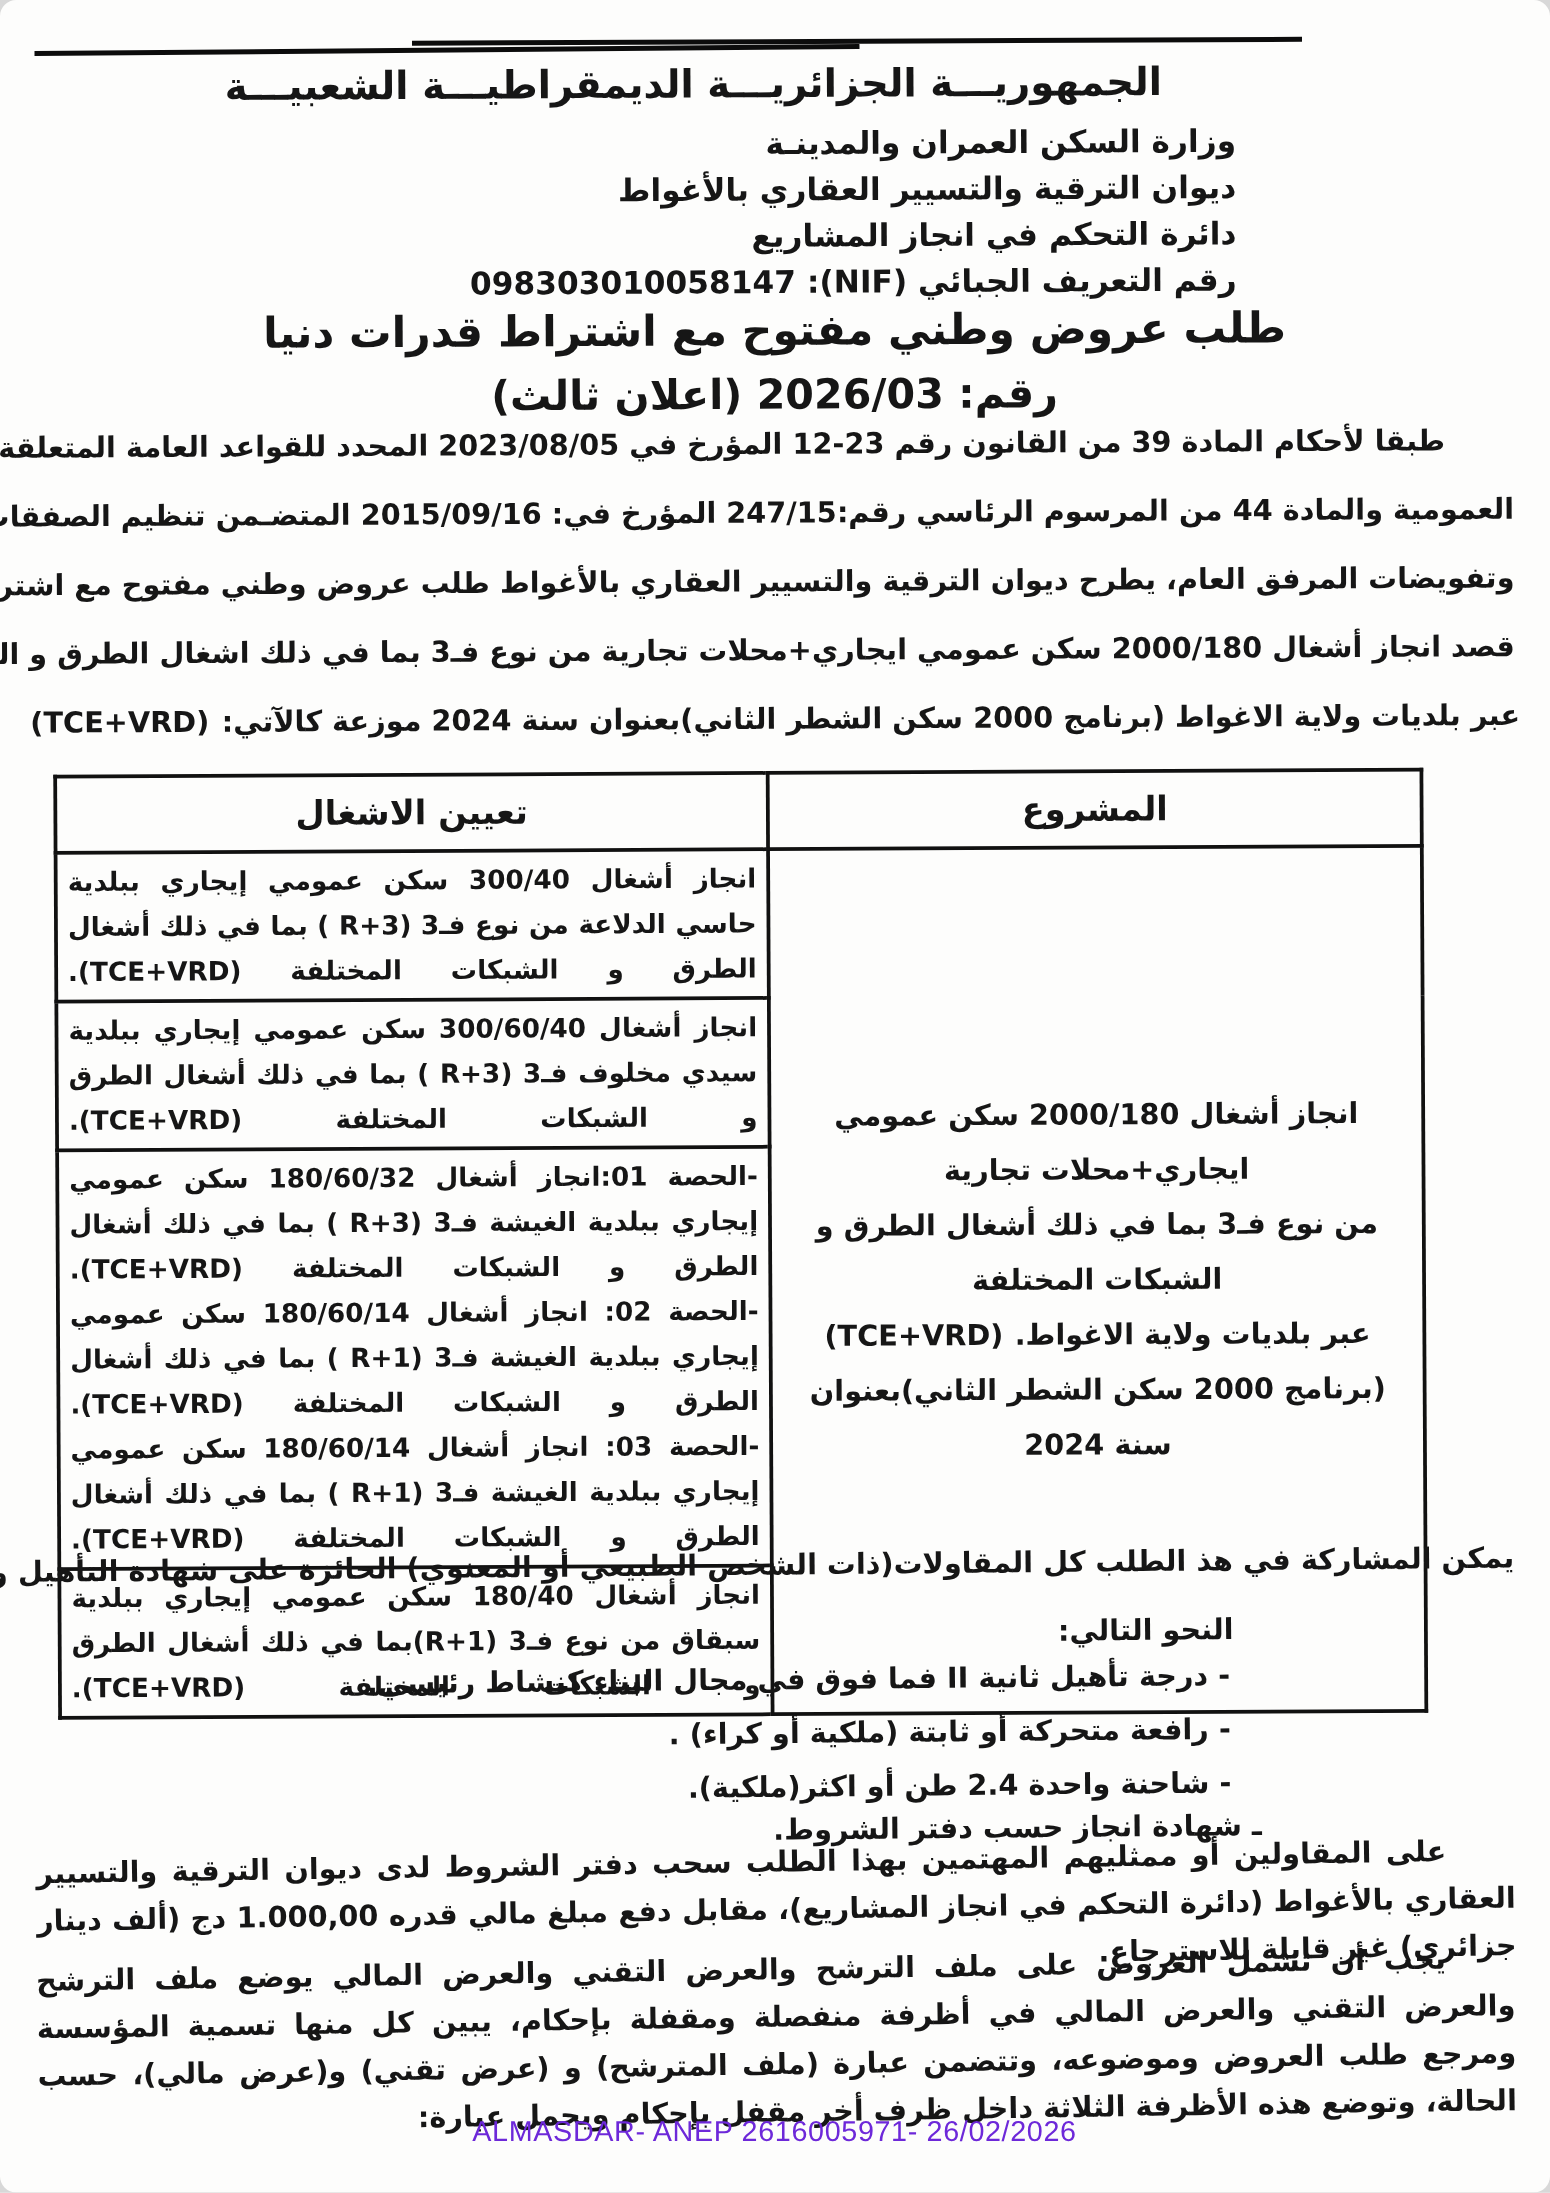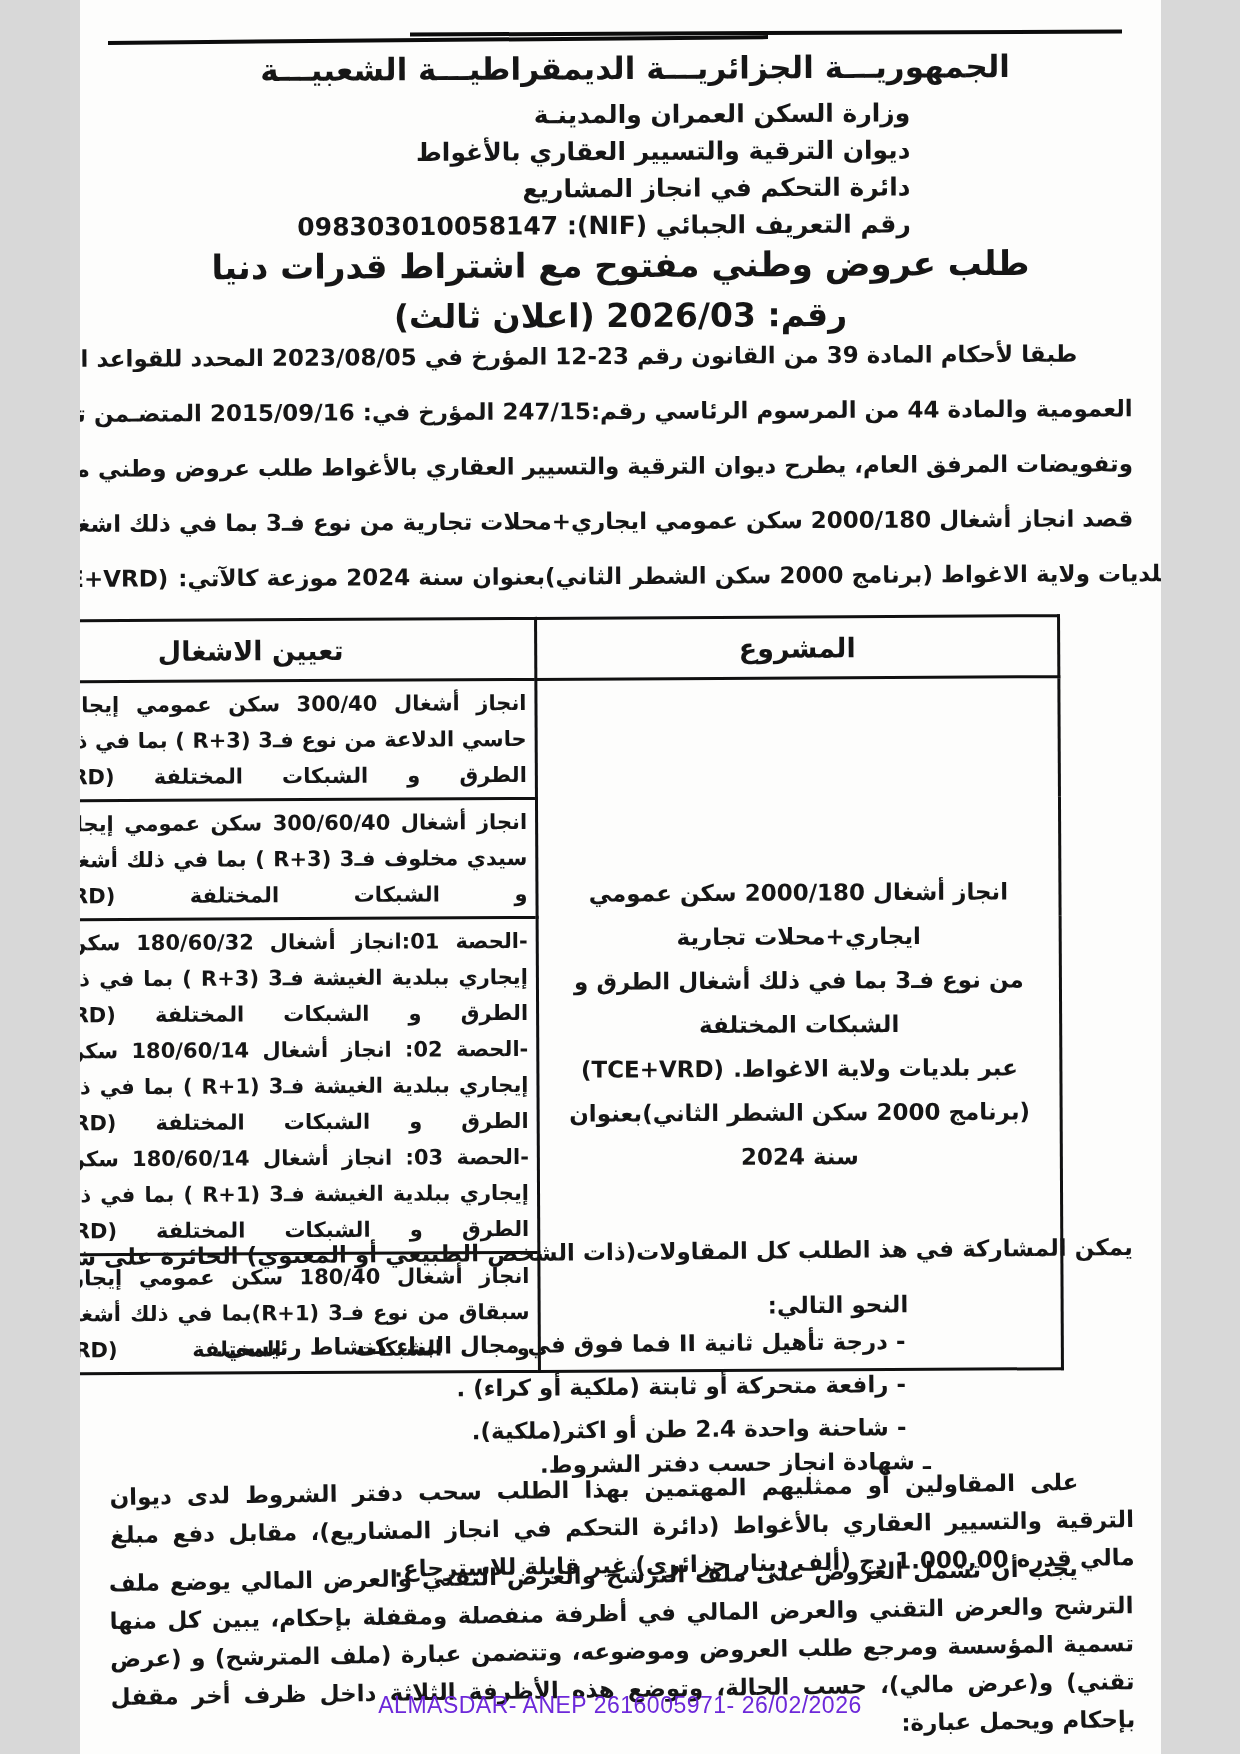--- a/index.html
+++ b/index.html
@@ -1,24 +1,25 @@
 <!DOCTYPE html>
 <html lang="ar" dir="rtl"><head>
 <meta charset="utf-8">
 <style>
   html,body{margin:0;padding:0;background:#d8d8d8;}
   .page{
     position:relative;
-    width:1081px;height:1754px;
+    width:1240px;height:1754px;
     margin:0 auto;
     background:#fdfdfc;
     overflow:hidden;
     direction:rtl;
     font-family:"DejaVu Sans",sans-serif;
     color:#161616;
+    border-radius:13px;
   }
   
   .scanline{position:absolute;background:#0c0c0c;height:4px;}
   .scanline-1{left:28px;top:38px;width:660px;transform:rotate(-0.5deg);}
   .scanline-2{left:330px;top:31px;width:712px;transform:rotate(-0.25deg);}
 
   .rot-a{transform:rotate(-0.3deg);}
   .rot-b{transform:rotate(-0.55deg);transform-origin:100% 50%;}
   .rot-c{transform:rotate(-0.9deg);transform-origin:100% 50%;}
 

